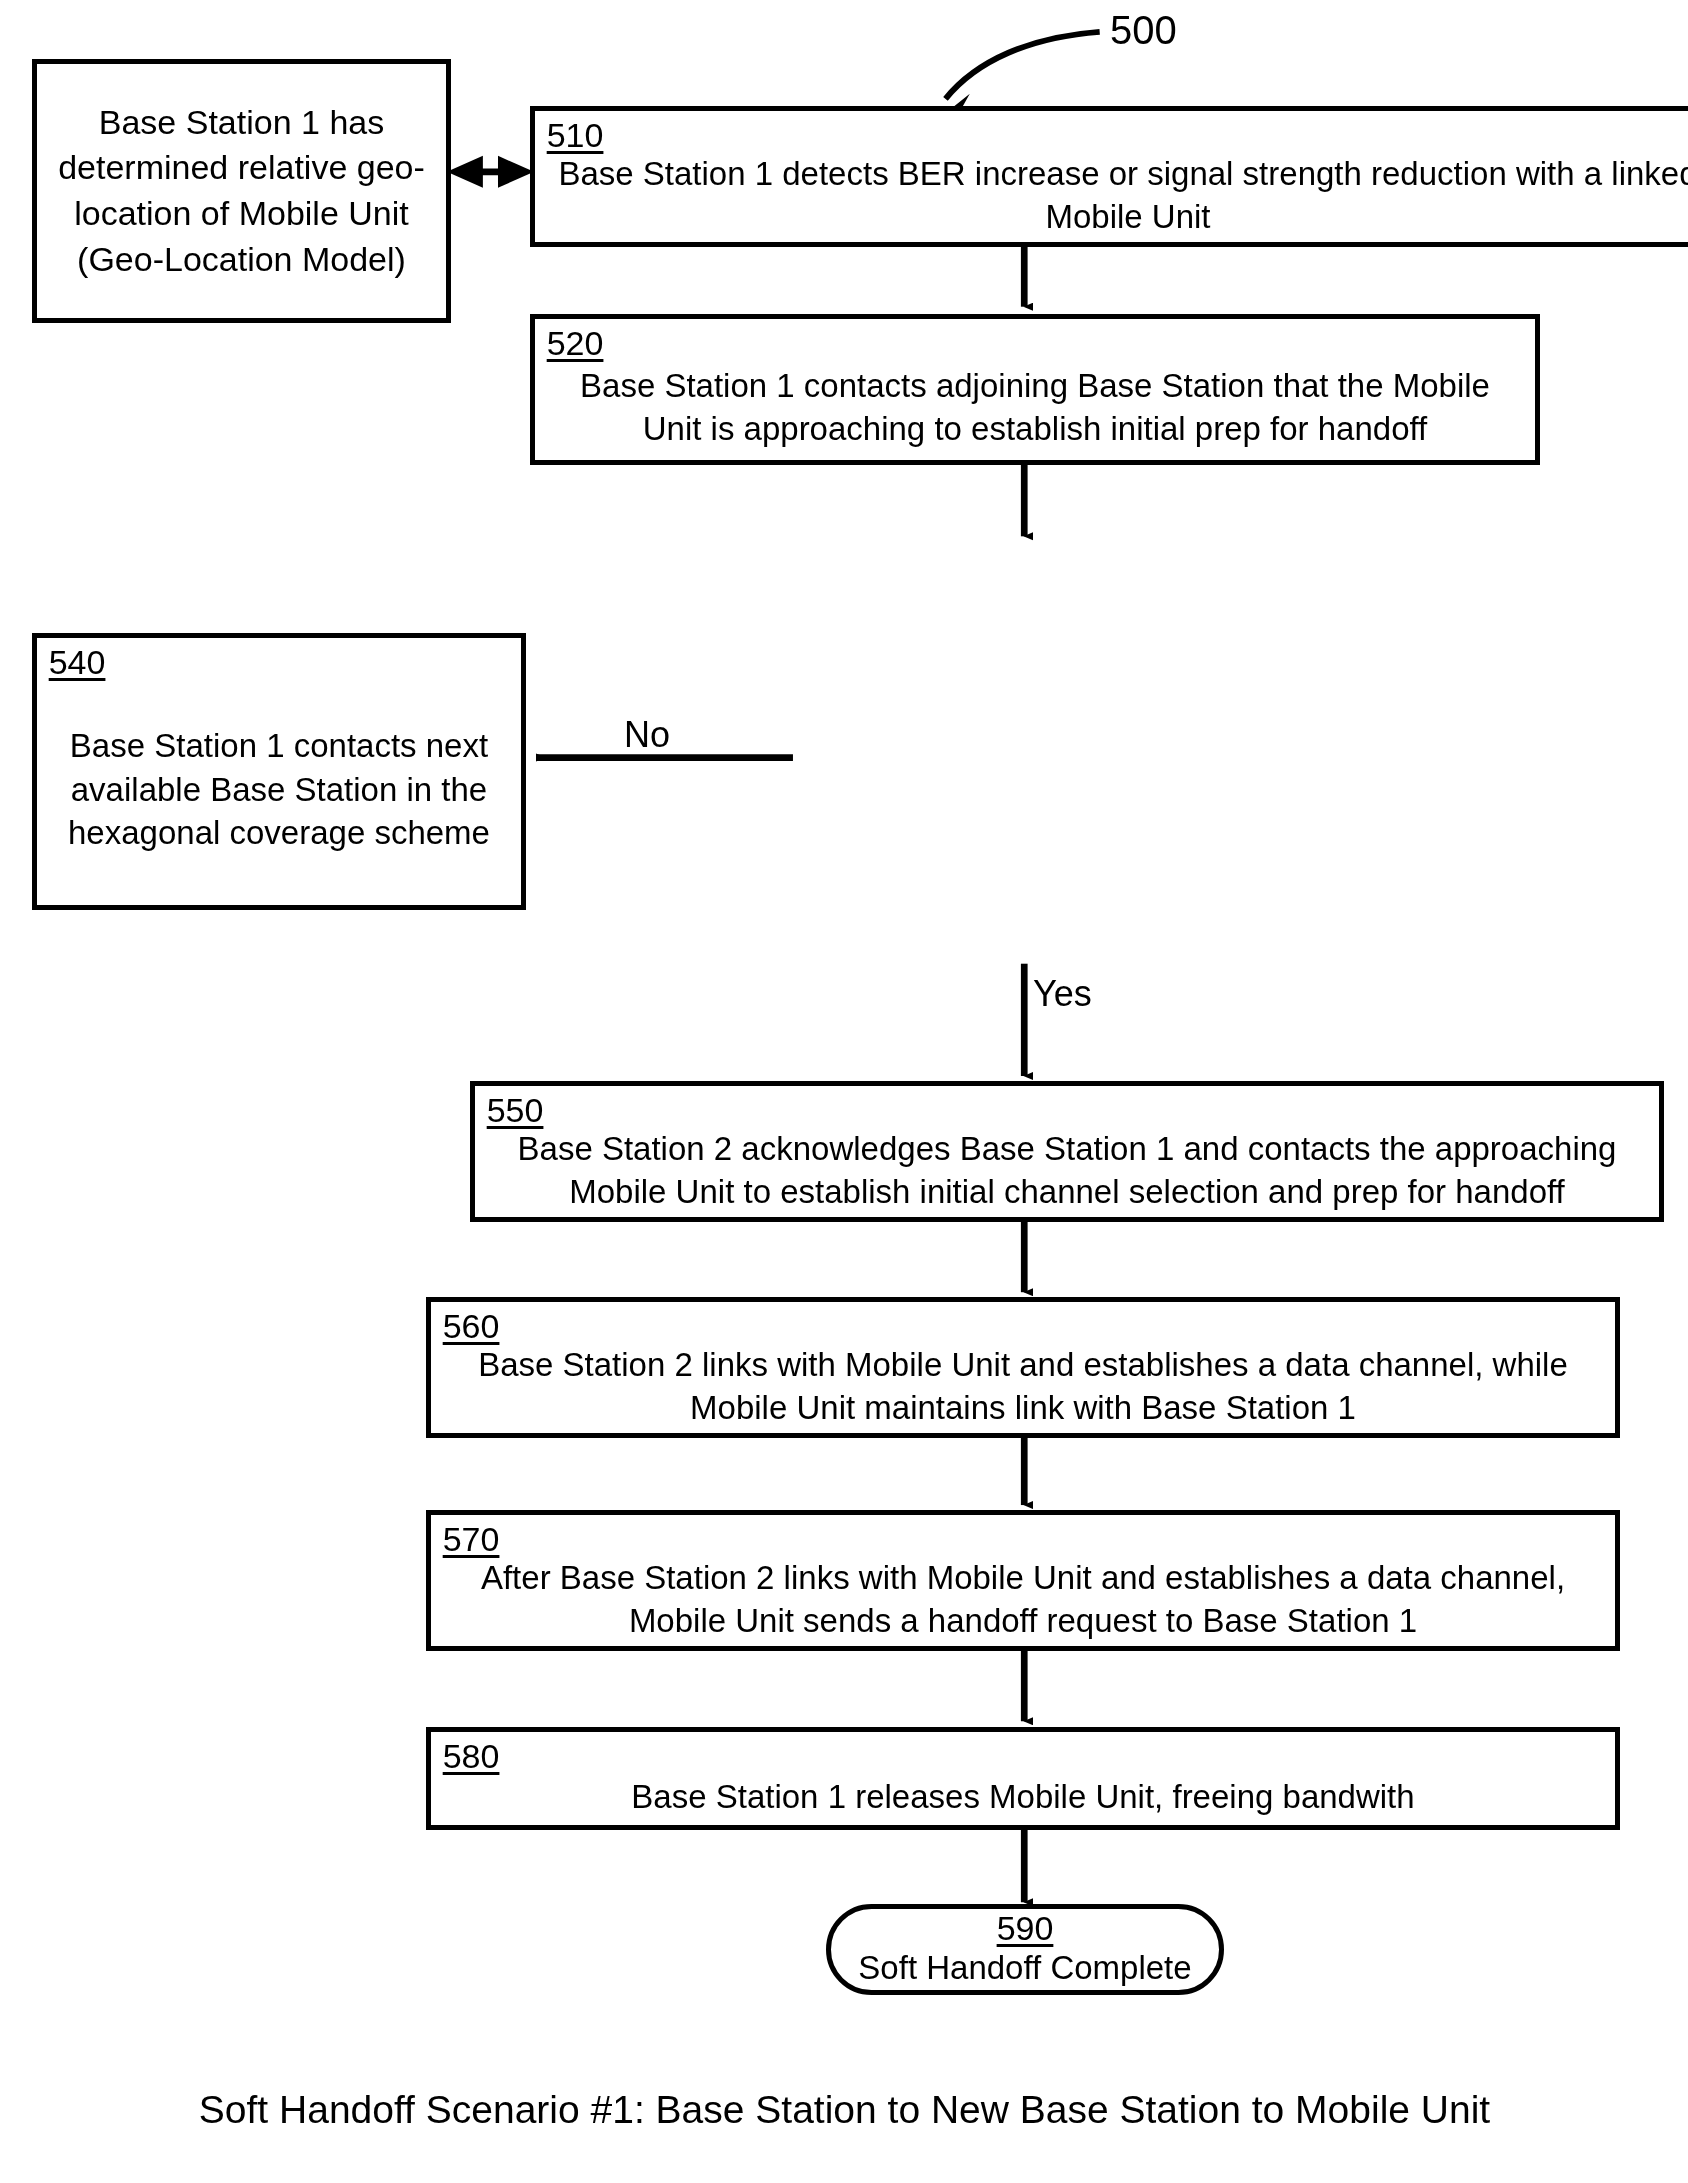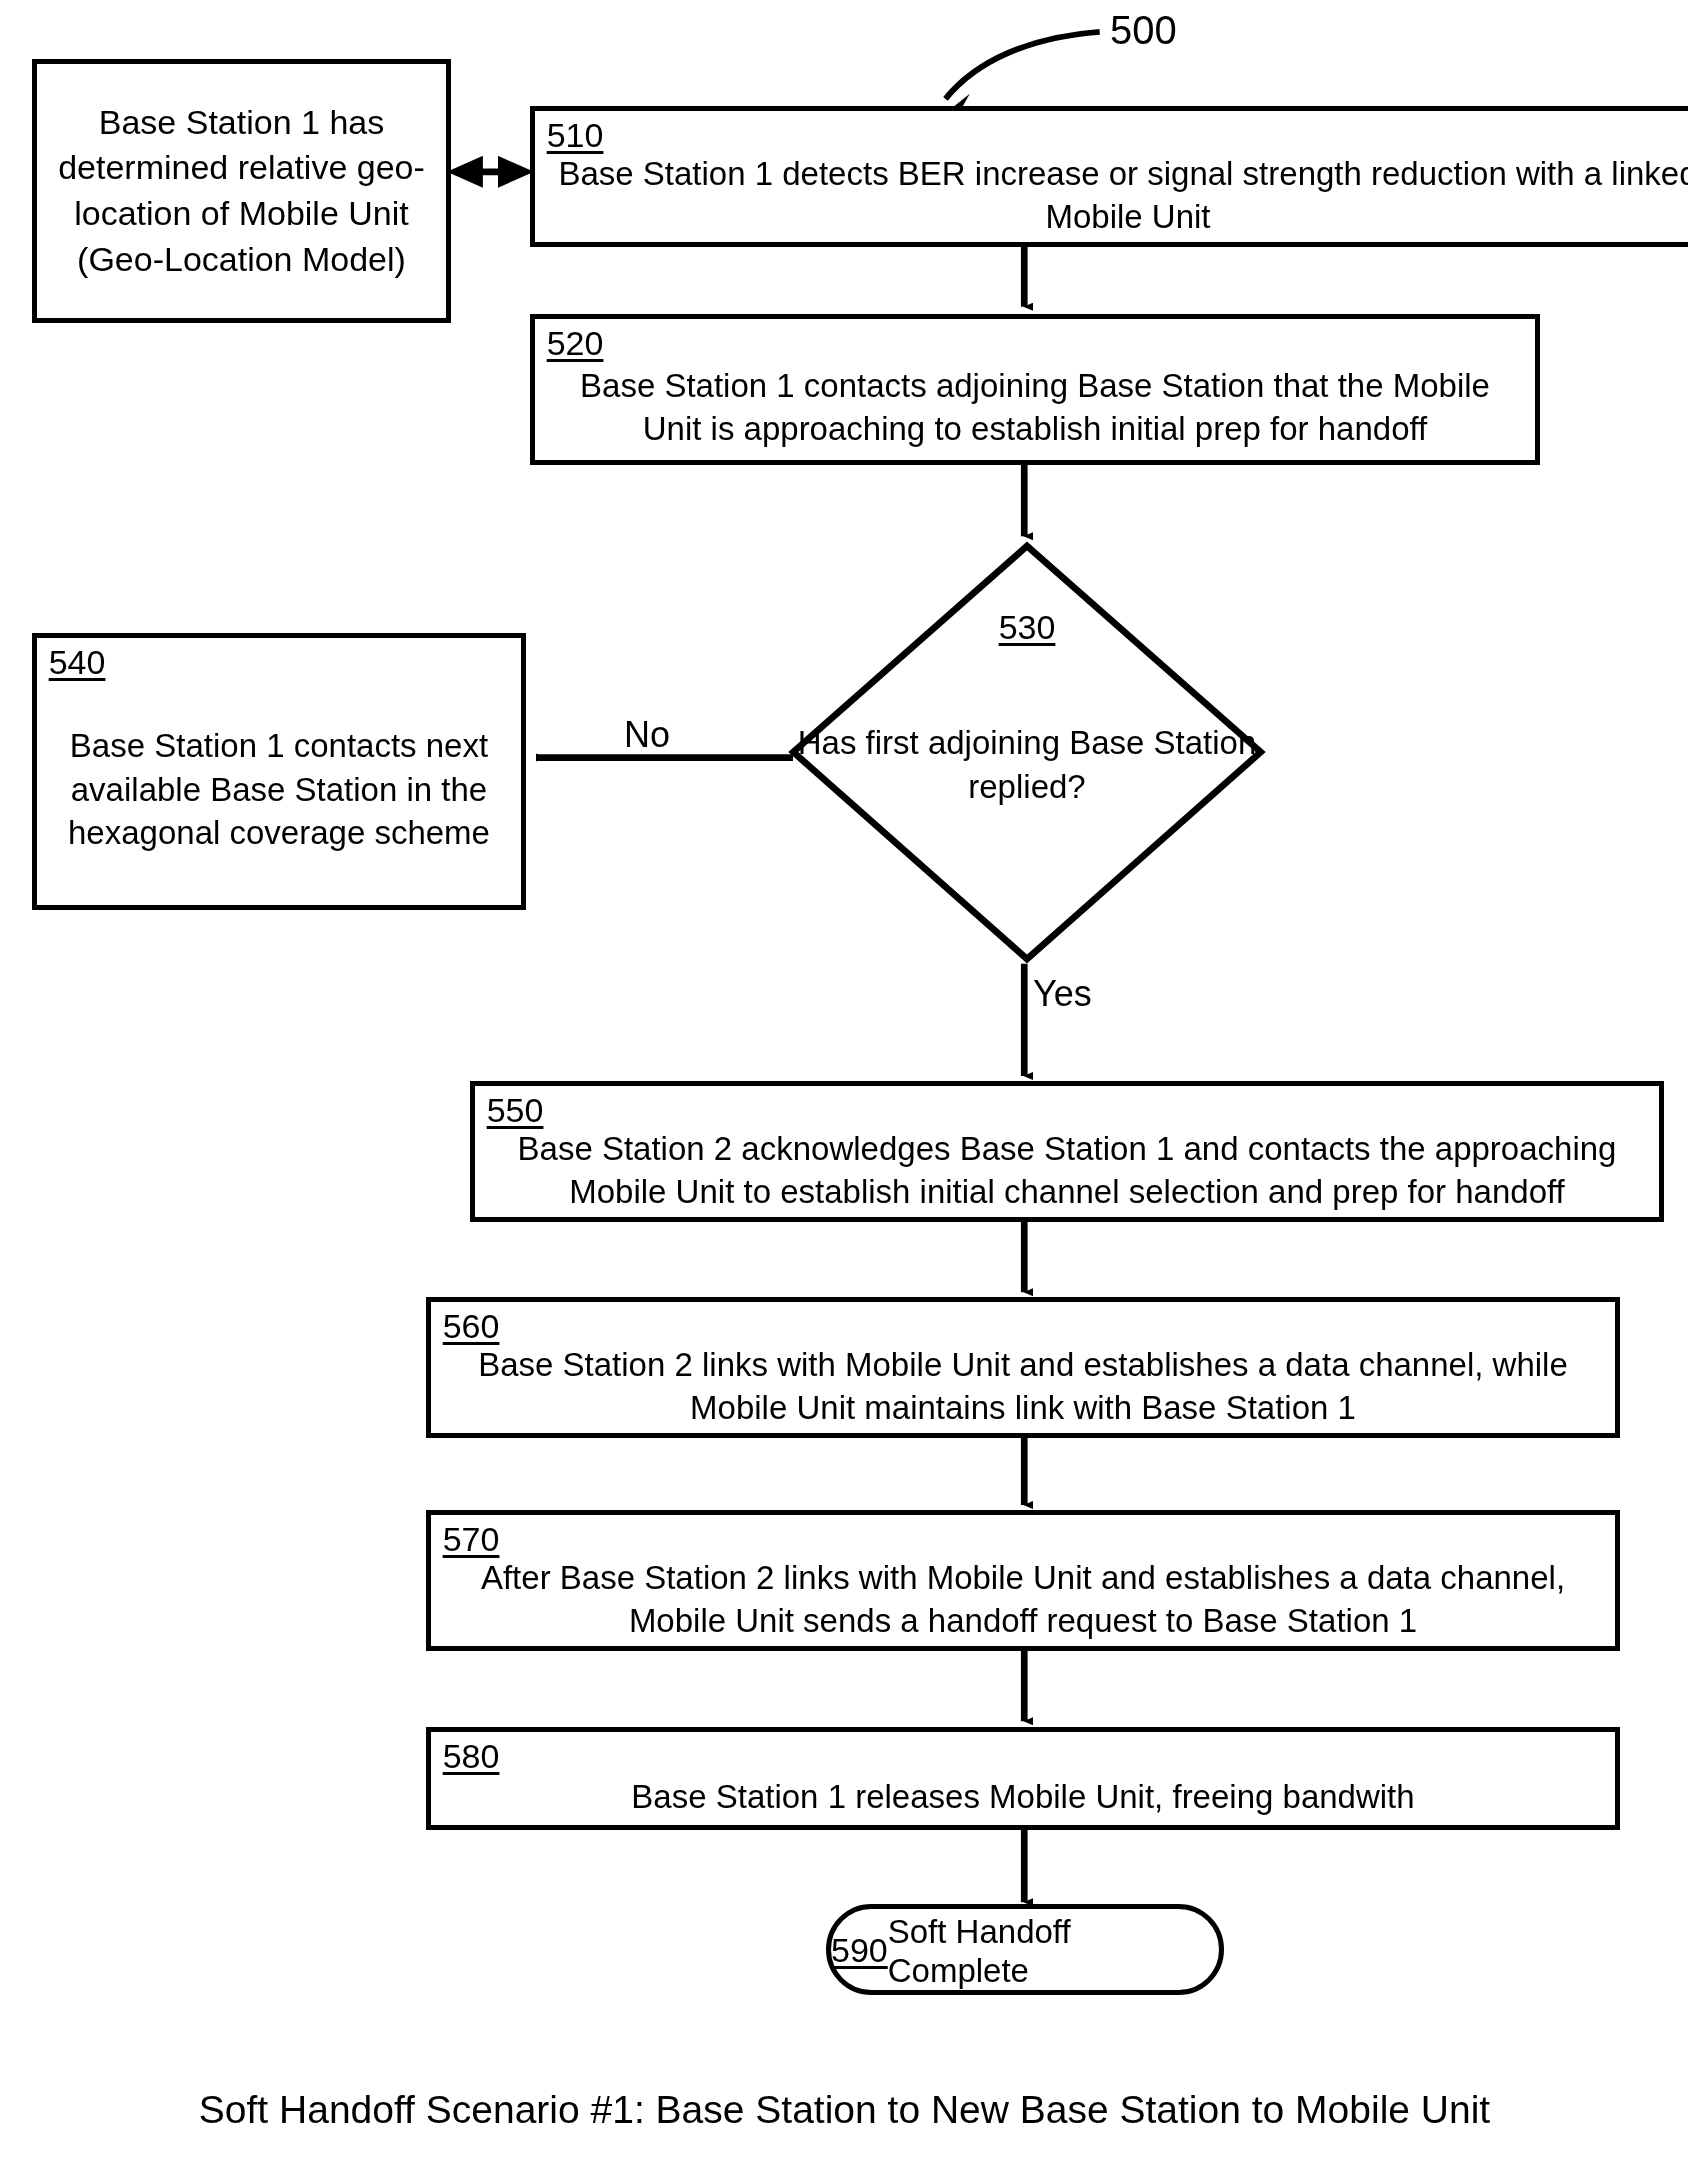--- a/index.html
+++ b/index.html
@@ -99,21 +99,21 @@
   }
 
   
   .terminator {
     position: absolute;
     box-sizing: border-box;
     border: 5px solid #000;
     border-radius: 837px;
     background: #fff;
     display: flex;
-    flex-direction: row;
+    flex-direction: column;
     align-items: center;
     justify-content: center;
   }
   .terminator .ref {
     font-size: 34px;
     line-height: 1.0;
     text-decoration: underline;
     text-underline-offset: 4.2px;
     text-decoration-thickness: 3.4px;
   }
@@ -198,27 +198,20 @@
   <div class="node" style="left:530px; top:106px; width:1196px; height:141px;">
     <div class="ref">510</div>
     <div class="body">Base Station 1 detects BER increase or signal strength reduction with a linked Mobile Unit</div>
   </div>
 
   <div class="node" style="left:530px; top:314px; width:1010px; height:151px;">
     <div class="ref">520</div>
     <div class="body">Base Station 1 contacts adjoining Base Station that the Mobile Unit is approaching to establish initial prep for handoff</div>
   </div>
 
-  <div class="diamond-wrap" style="left:788px; top:541px; width:478px; height:423px;">
-    <svg width="478" height="423" viewBox="0 0 570 505">
-      <polygon points="285,6 564,252 285,499 6,252" fill="#fff" stroke="#000" stroke-width="8"></polygon>
-    </svg>
-    <div class="diamond-ref">530</div>
-    <div class="diamond-text">Has first adjoining Base Station replied?</div>
-  </div>
 
   <div class="edge-label" style="left:624px; top:717px;">No</div>
   <div class="edge-label" style="left:1033px; top:976px;">Yes</div>
 
   <div class="node" style="left:32px; top:633px; width:494px; height:277px;">
     <div class="ref">540</div>
     <div class="body">Base Station 1 contacts next available Base Station in the hexagonal coverage scheme</div>
   </div>
 
   <div class="node" style="left:426px; top:1081px; width:1194px; height:141px;margin-left:44px;">

